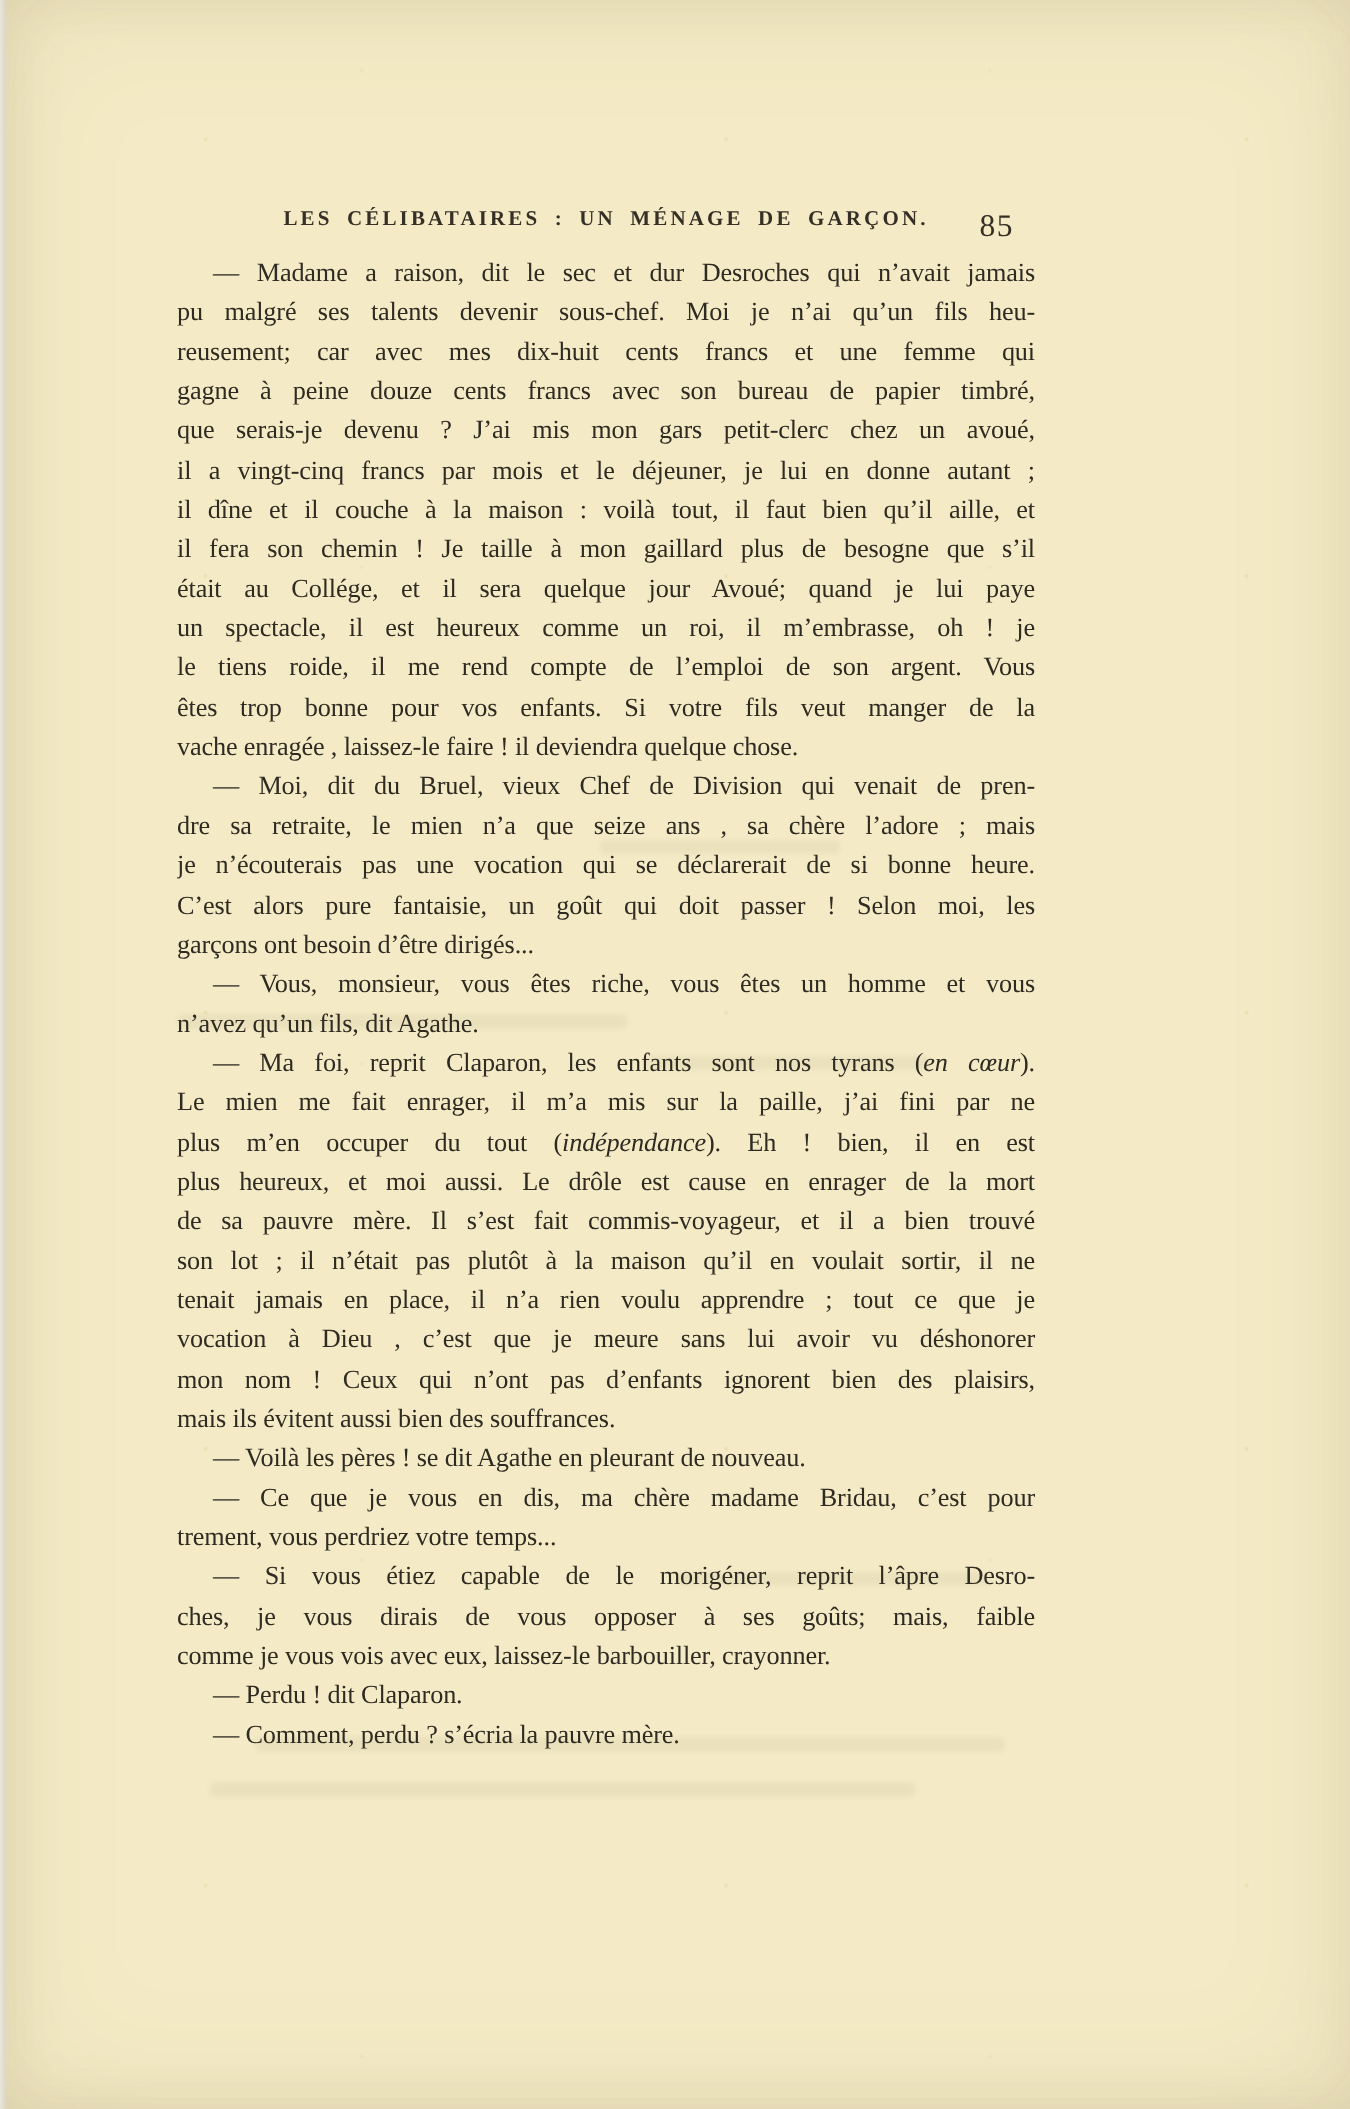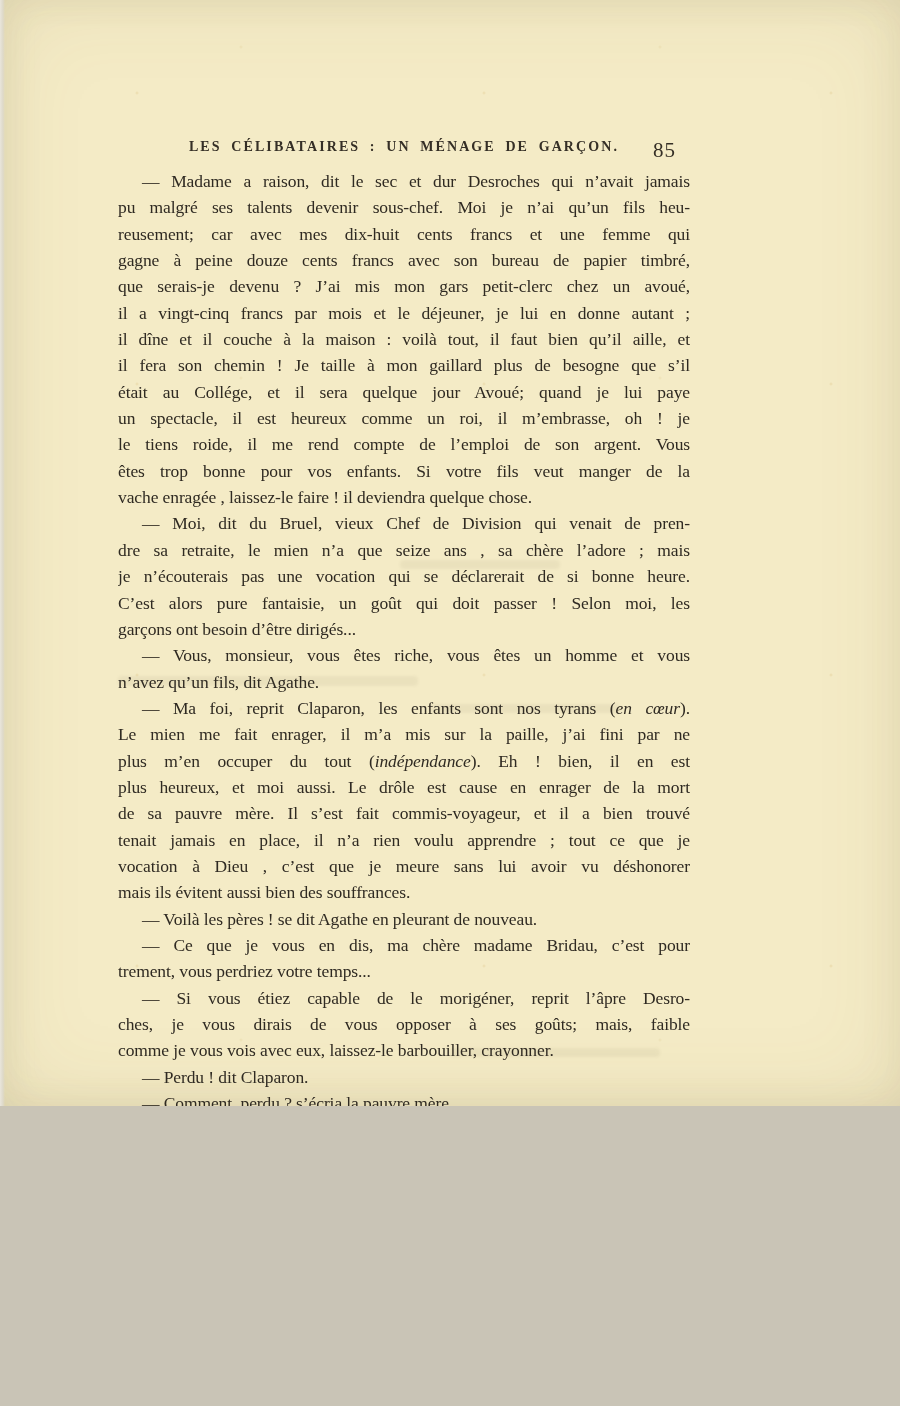--- a/index.html
+++ b/index.html
@@ -1,18 +1,18 @@
 <!DOCTYPE html>
 <html><head>
 <meta charset="utf-8">
 <style>
   html,body{margin:0;padding:0;background:#c9c4b6;}
   .page{
     position:relative;
-    width:900px;height:1106px;
+    width:900px;height:1406px;
     background-color:#f4ebc6;
     background-image:
       radial-gradient(1.5px 1.5px at 137px 93px, rgba(196,156,70,.22), transparent 2px),
       radial-gradient(1px 1px at 61px 211px, rgba(180,140,60,.18), transparent 1.6px),
       radial-gradient(1.2px 1.2px at 241px 47px, rgba(210,170,90,.16), transparent 2px),
       radial-gradient(1px 1px at 317px 157px, rgba(160,130,70,.14), transparent 1.5px);
     background-size:347px 291px, 253px 199px, 419px 331px, 179px 263px;
     box-shadow:inset 0 0 90px rgba(130,105,55,.10), inset 14px 0 34px rgba(120,110,80,.07), inset -6px -6px 40px rgba(120,100,60,.06);
     overflow:hidden;
     font-family:"Liberation Serif","DejaVu Serif",serif;
@@ -95,22 +95,24 @@
       <div>
         <div class="line first"><span>— Vous, monsieur, vous êtes riche, vous êtes un homme et vous</span></div>
         <div class="line last"><span>n’avez qu’un fils, dit Agathe.</span></div>
       </div>
       <div>
         <div class="line first"><span>— Ma foi, reprit Claparon, les enfants sont nos tyrans (</span><span class="it">en cœur</span><span>).</span></div>
         <div class="line"><span>Le mien me fait enrager, il m’a mis sur la paille, j’ai fini par ne</span></div>
         <div class="line"><span>plus m’en occuper du tout (</span><span class="it">indépendance</span><span>). Eh ! bien, il en est</span></div>
         <div class="line"><span>plus heureux, et moi aussi. Le drôle est cause en enrager de la mort</span></div>
         <div class="line"><span>de sa pauvre mère. Il s’est fait commis-voyageur, et il a bien trouvé</span></div>
+        <div class="line"><span>son lot ; il n’était pas plutôt à la maison qu’il en voulait sortir, il ne</span></div>
         <div class="line"><span>tenait jamais en place, il n’a rien voulu apprendre ; tout ce que je</span></div>
         <div class="line"><span>vocation à Dieu , c’est que je meure sans lui avoir vu déshonorer</span></div>
+        <div class="line"><span>mon nom ! Ceux qui n’ont pas d’enfants ignorent bien des plaisirs,</span></div>
         <div class="line last"><span>mais ils évitent aussi bien des souffrances.</span></div>
       </div>
       <div>
         <div class="line first last"><span>— Voilà les pères ! se dit Agathe en pleurant de nouveau.</span></div>
       </div>
       <div>
         <div class="line first"><span>— Ce que je vous en dis, ma chère madame Bridau, c’est pour</span></div>
         <div class="line last"><span>trement, vous perdriez votre temps...</span></div>
       </div>
       <div>

